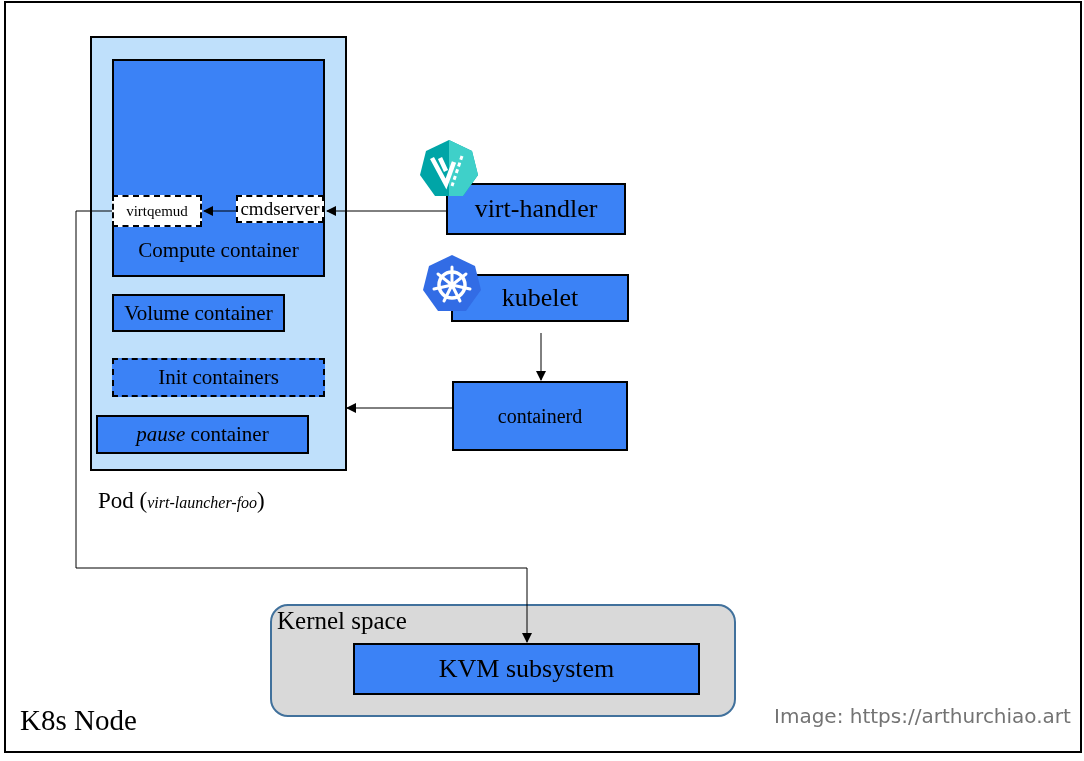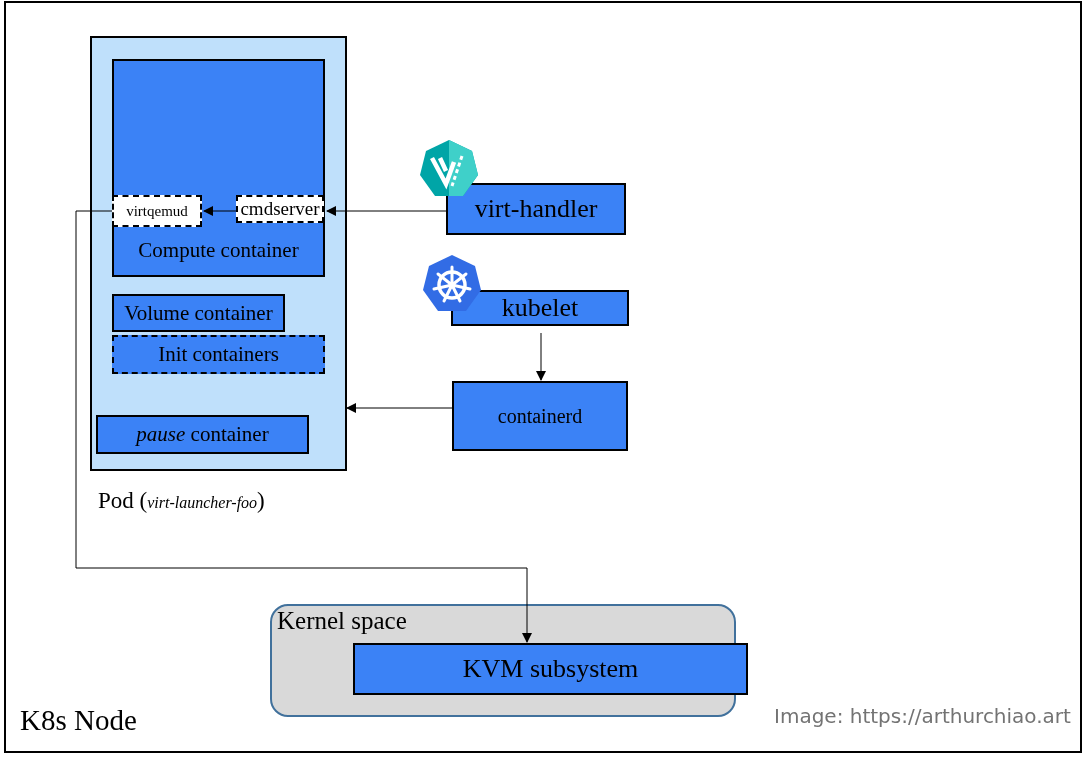--- a/index.html
+++ b/index.html
@@ -6,29 +6,29 @@
   body{width:1084px;height:761px;position:relative;overflow:hidden;font-family:"Liberation Serif","DejaVu Serif",serif;color:#000;}
   .abs{position:absolute;box-sizing:border-box;}
   .node{left:4px;top:1px;width:1078px;height:752px;border:2px solid #000;}
   .pod{left:90px;top:36px;width:257px;height:435px;background:#bfe0fb;border:2px solid #000;}
   .box{background:#3b82f6;border:2px solid #000;display:flex;align-items:center;justify-content:center;font-size:21px;white-space:nowrap;}
   .dashed{border:2px dashed #000;}
   .compute{left:112px;top:59px;width:213px;height:218px;align-items:flex-end;padding-bottom:12px;}
   .virtq{left:112px;top:195px;width:90px;height:32px;font-size:15px;background:#fff;}
   .cmdsrv{left:236px;top:195px;width:88px;height:28px;font-size:19px;background:#fff;}
   .volume{left:112px;top:294px;width:173px;height:38px;}
-  .init{left:112px;top:335px;width:213px;height:39px;text-align:right;}
+  .init{left:112px;top:358px;width:213px;height:39px;text-align:right;}
   .pause{left:96px;top:415px;width:213px;height:39px;}
   .pod-label{left:98px;top:488px;font-size:23px;white-space:nowrap;}
   .vh{left:446px;top:183px;width:180px;height:52px;font-size:26px;}
-  .kubelet{left:451px;top:290px;width:178px;height:36px;font-size:26px;}
+  .kubelet{left:451px;top:274px;width:178px;height:48px;font-size:26px;}
   .containerd{left:452px;top:381px;width:176px;height:70px;font-size:20px;}
   .kernel{left:270px;top:604px;width:466px;height:113px;background:#d9d9d9;border:2px solid #41719c;border-radius:18px;}
   .kernel-label{left:277px;top:607px;font-size:25px;white-space:nowrap;}
-  .kvm{left:353px;top:643px;width:395px;height:52px;font-size:26px;}
+  .kvm{left:353px;top:643px;width:347px;height:52px;font-size:26px;}
   .node-label{left:20px;top:704px;font-size:29px;white-space:nowrap;}
   .credit{left:752px;top:704px;font-family:"DejaVu Sans","Liberation Sans",sans-serif;font-size:20px;color:#737373;white-space:nowrap;margin-left:22px;}
   .logo{width:62px;height:62px;}
   svg.wires{position:absolute;left:0;top:0;pointer-events:none;}
   i{font-style:italic;}
 </style>
 </head>
 <body>
 
 <div class="abs node"></div>

